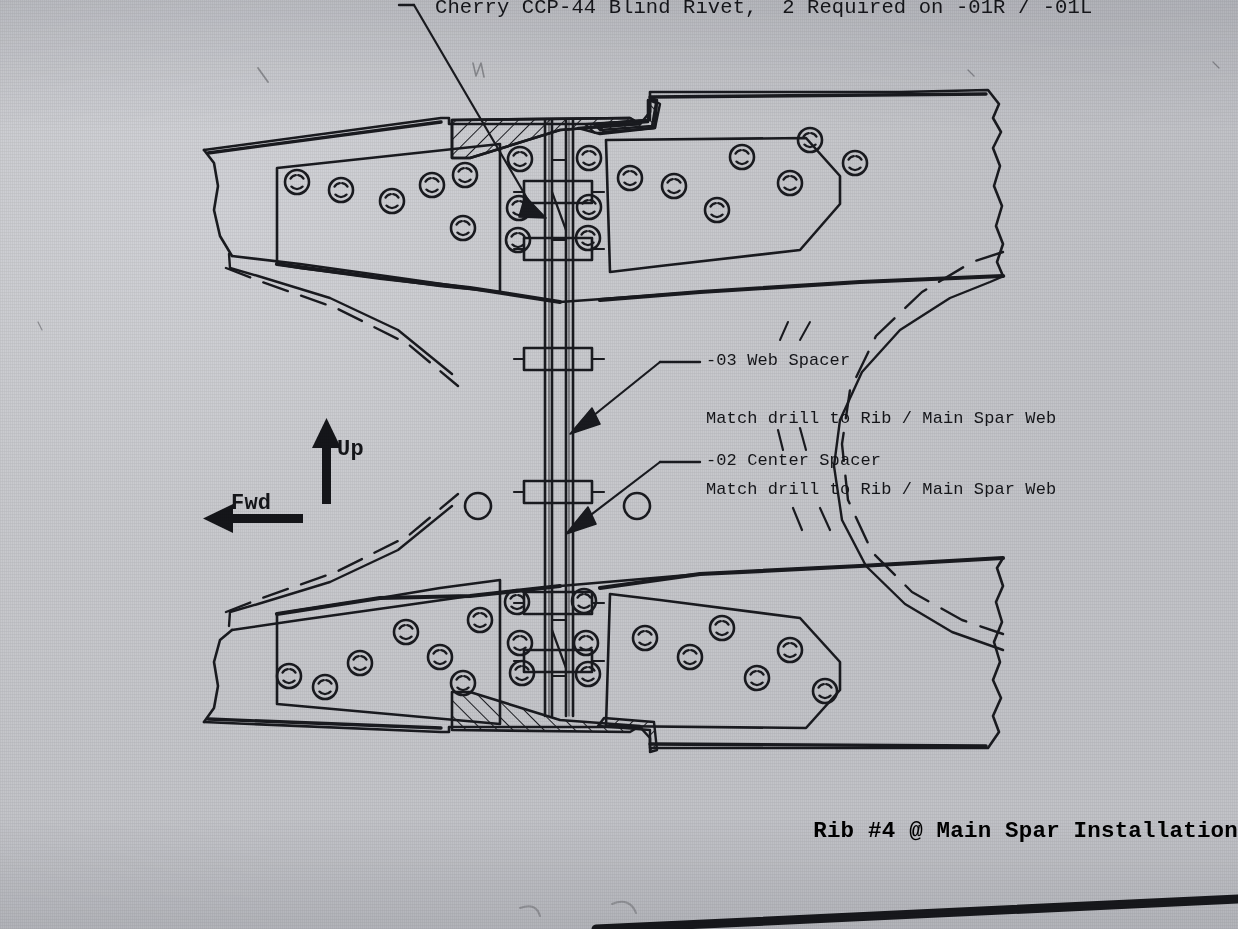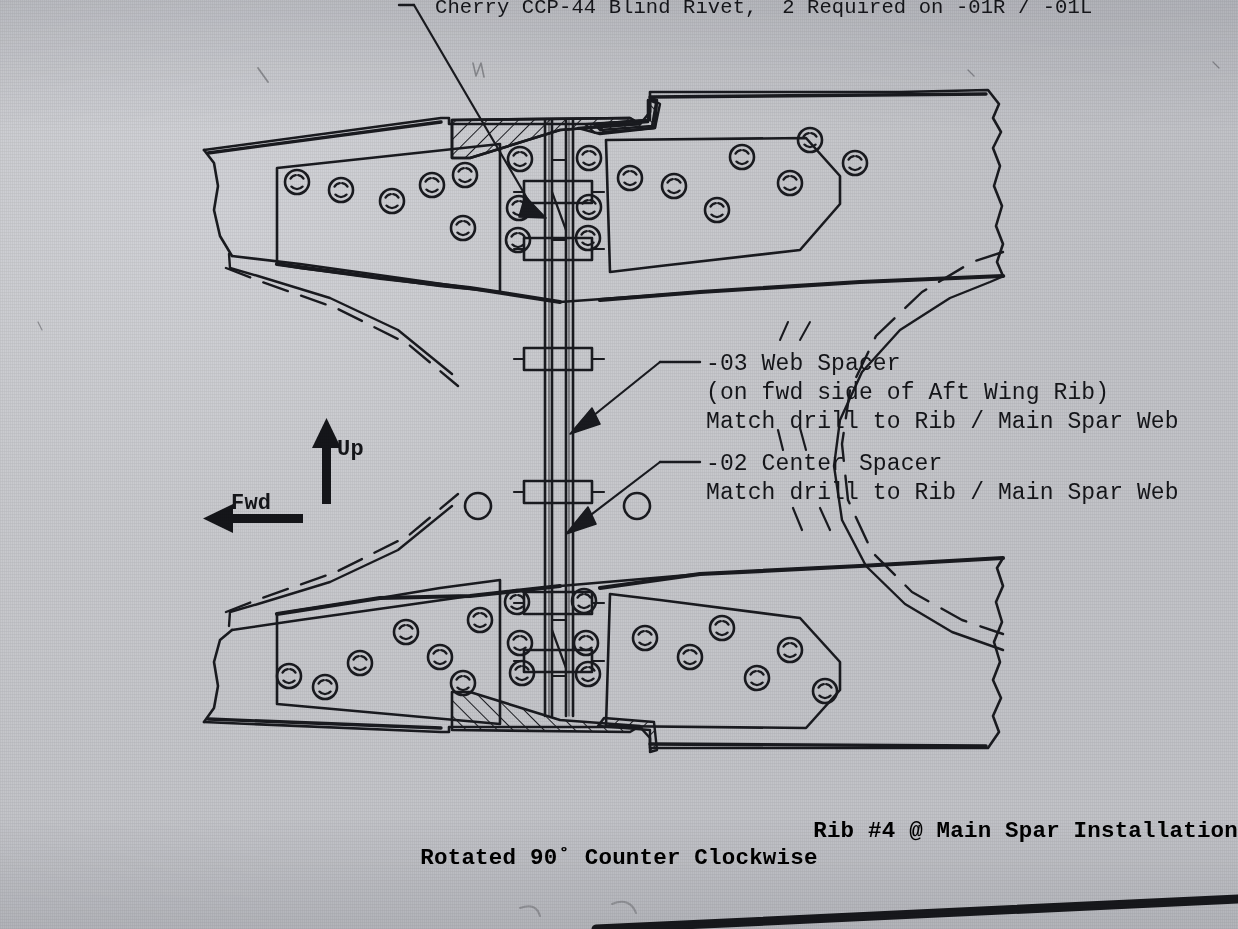--- a/index.html
+++ b/index.html
@@ -33,21 +33,21 @@
     opacity:.085;
     background-image:
       repeating-linear-gradient(0deg, rgba(0,0,0,.5) 0 1px, rgba(255,255,255,0) 1px 3px),
       repeating-linear-gradient(90deg, rgba(0,0,0,.4) 0 1px, rgba(255,255,255,0) 1px 2px);
     pointer-events:none;
   }
   svg#art{position:absolute;left:0;top:0;width:1238px;height:929px;}
 
   .txt{position:absolute;color:#15161a;white-space:pre;}
   .hdr{font-size:20.5px;font-weight:400;letter-spacing:.1px;}
-  .callout{font-size:23px;font-weight:400;letter-spacing:.1px;}
+  .callout{font-size:17px;font-weight:400;letter-spacing:.1px;}
   .dirlbl{font-size:22px;font-weight:bold;letter-spacing:.2px;}
   .capt{font-size:22.5px;font-weight:bold;letter-spacing:.2px;}
   .capt.underline{text-decoration:underline;text-underline-offset:3px;}
   .cap-wrap{position:absolute;left:0;width:1238px;text-align:center;}
   .cap-wrap span{display:inline-block;}
   .blurtop{filter:blur(.25px);}
 </style>
 </head>
 <body>
 
@@ -316,30 +316,26 @@
         <path d="M 596,929 L 1238,899" stroke-width="9" stroke="#17181c"></path>
         <path d="M 520,908 q 16,-6 20,8" stroke-width="2" opacity=".25"></path>
         <path d="M 612,904 q 18,-7 24,9" stroke-width="2" opacity=".25"></path>
       </g>
     </g>
   </svg>
 
   <div class="txt hdr blurtop" style="left:435px; top:-4px;">Cherry CCP-44 Blind Rivet,  2 Required on -01R / -01L</div>
 
   <div class="txt callout" style="left:706px; top:351px;">-03 Web Spacer</div>
-  <div class="txt callout" style="left:706px; top:380px;">(on fwd side of Aft Wing Rib)</div>
   <div class="txt callout" style="left:706px; top:409px;">Match drill to Rib / Main Spar Web</div>
 
   <div class="txt callout" style="left:706px; top:451px;">-02 Center Spacer</div>
   <div class="txt callout" style="left:706px; top:480px;">Match drill to Rib / Main Spar Web</div>
 
   <div class="txt dirlbl" style="left:337px; top:437px;">Up</div>
   <div class="txt dirlbl" style="left:231px; top:491px;">Fwd</div>
 
   <div class="cap-wrap" style="top:818px;text-align:right;">
     <span class="capt">Rib #4 @ Main Spar Installation</span>
   </div>
-  <div class="cap-wrap" style="top:845px;">
-    <span class="capt">Rotated 90˚ Counter Clockwise</span>
-  </div>
 
   <div id="grain"></div>
 </div>
 
 </body></html>

